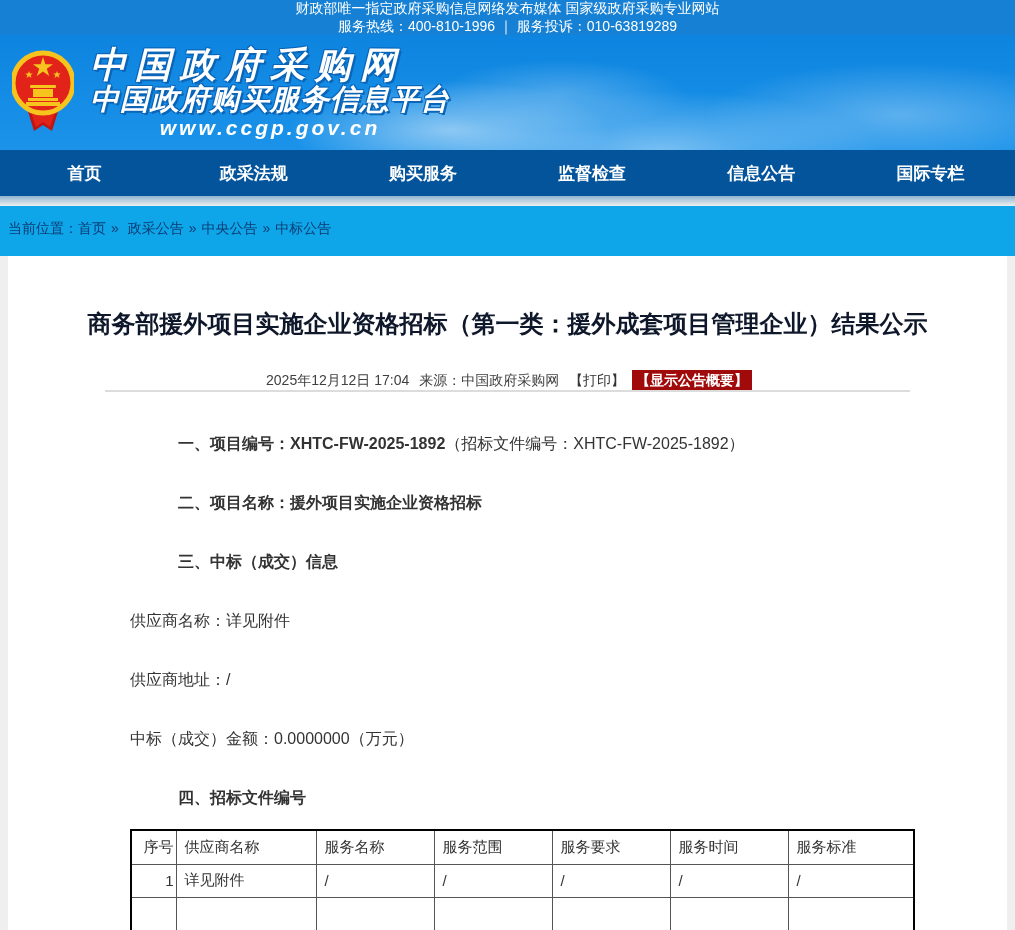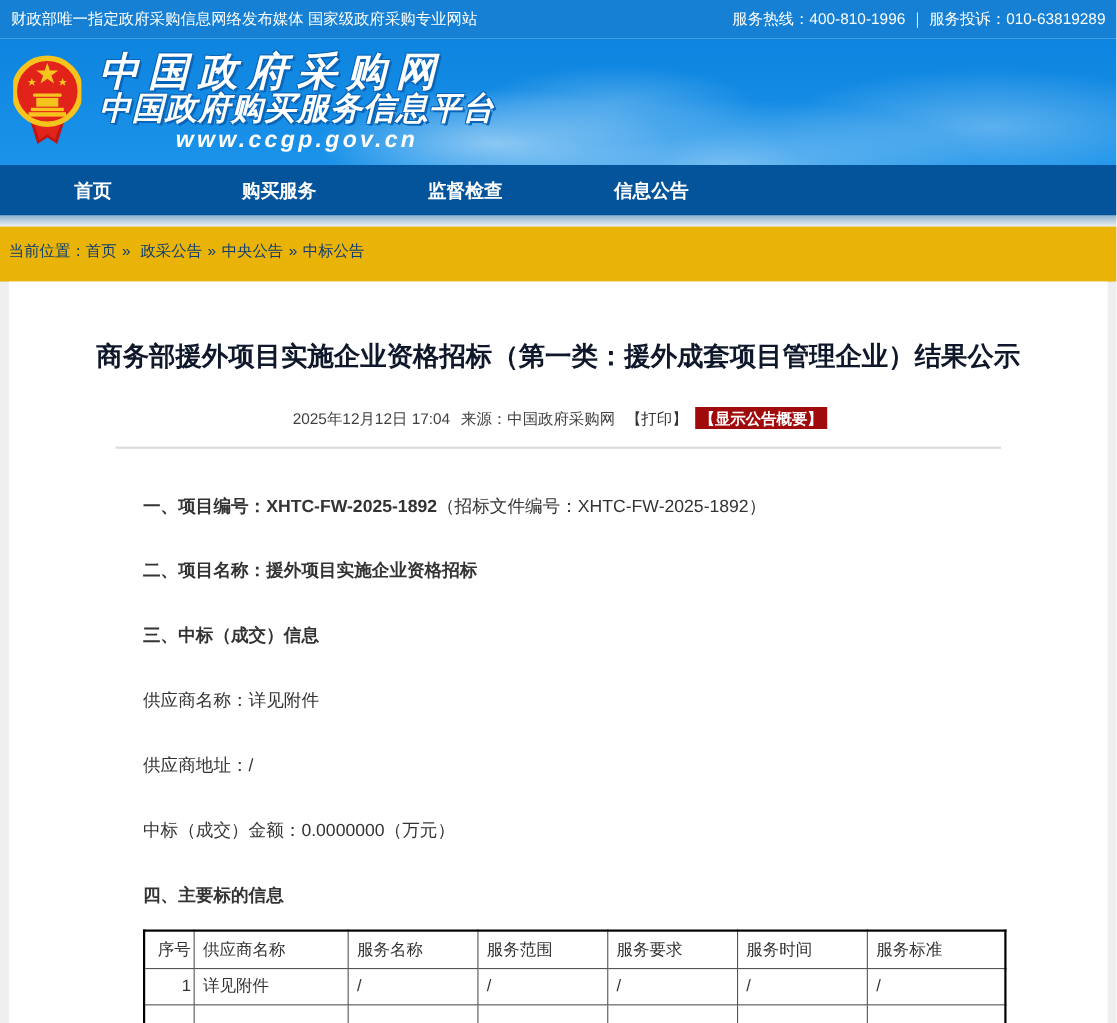--- a/index.html
+++ b/index.html
@@ -3,21 +3,21 @@
 <meta charset="utf-8">
 <style>
   * { box-sizing: border-box; margin: 0; padding: 0; }
   html,body { width: 1015px; height: 930px; overflow: hidden; }
   body { font-family: "Liberation Sans", "DejaVu Sans", sans-serif; background: #efefef; }
 
   
   .topbar {
     height: 35px; background: #1680d4; color: #fff;
     display: flex; align-items: center; justify-content: space-between;
-    padding: 0 10px; font-size: 14px;
+    padding: 0 10px; font-size: 14px; flex-direction: column;
   }
   .topbar-right { display: flex; align-items: center; gap: 4px; font-size: 14px; }
 
   
   .site-header {
     height: 115px; position: relative; display: flex; align-items: center;
     padding-left: 12px;
     background-image:
       radial-gradient(ellipse 230px 70px at 450px 95px, rgba(255,255,255,0.50), rgba(255,255,255,0) 70%),
       radial-gradient(ellipse 320px 85px at 660px 115px, rgba(255,255,255,0.40), rgba(255,255,255,0) 70%),
@@ -44,46 +44,46 @@
     height: 46px; background: #04549b; display: grid;
     grid-template-columns: repeat(6, 1fr); align-items: center;
   }
   .nav-item {
     color: #fff; font-size: 17px; font-weight: bold; text-align: center; cursor: pointer;
   }
   .nav-strip { height: 10px; background: linear-gradient(180deg, #8fb4d2, #eef0f0); }
 
   
   .breadcrumb {
-    padding: 14px 8px 18px 8px; font-size: 14px; color: #0a3c74; background: #eab308;
+    padding: 14px 8px 18px 8px; font-size: 14px; color: #0a3c74; background: #0ea5e9;
   }
   .breadcrumb a { color: #0a3c74; text-decoration: none; cursor: pointer; }
   .crumb-sep { margin: 0 5px; }
 
   
   .panel {
     background: #fff; margin: 0 8px; min-height: 677px; padding-top: 52px;
   }
   .article-title {
     text-align: center; font-size: 24px; font-weight: bold; color: #0f172a;
     padding: 0 30px; margin-bottom: 32px;
   }
   .article-meta {
-    text-align: center; font-size: 14px; color: #404040; margin-bottom: 16px;
+    text-align: center; font-size: 14px; color: #404040; 
   }
   .article-meta .piece { margin: 0 3px; }
   .print-link { color: #333; cursor: pointer; }
   .summary-badge {
     background: #a00a0a; color: #fff; font-weight: bold; padding: 2px 4px; cursor: pointer;
   }
   .article-inner { margin: 0 97px; border-top: 2px solid #dcdcdc; }
   .article-body { margin-left: 25px; color: #333; font-size: 16px; }
   .article-body p { margin-top: 38px; }
   .article-body p.first { margin-top: 42px; }
-  .b { font-weight: bold; }
+  .b { font-weight: bold; margin-left: 48px; }
 
   
   table.lots {
     border-collapse: collapse; table-layout: fixed; width: 783px;
     margin-top: 20px; border: 2px solid #000; font-size: 15px; color: #333;
   }
   table.lots th, table.lots td {
     border: 1px solid #555; text-align: left; font-weight: normal;
     padding: 6px 8px; vertical-align: middle; overflow: hidden; white-space: nowrap;
   }
@@ -121,23 +121,25 @@
   </svg>
   <div class="header-text">
     <div class="site-name">中国政府采购网</div>
     <div class="platform-name">中国政府购买服务信息平台</div>
     <div class="site-url">www.ccgp.gov.cn</div>
   </div>
 </div>
 
 <div class="mainnav">
   <div class="nav-item">首页</div>
+  <div class="nav-item">政采法规</div>
   <div class="nav-item">购买服务</div>
   <div class="nav-item">监督检查</div>
   <div class="nav-item">信息公告</div>
+  <div class="nav-item">国际专栏</div>
 </div>
 <div class="nav-strip"></div>
 
 <div class="breadcrumb">
   <span>当前位置：</span><a>首页</a><span class="crumb-sep">»</span> <a>政采公告</a><span class="crumb-sep">»</span><a>中央公告</a><span class="crumb-sep">»</span><a>中标公告</a>
 </div>
 
 <div class="panel">
   <div class="article-title">商务部援外项目实施企业资格招标（第一类：援外成套项目管理企业）结果公示</div>
 
@@ -149,21 +151,21 @@
   </div>
 
   <div class="article-inner">
     <div class="article-body">
       <p class="first"><span class="b">一、项目编号：XHTC-FW-2025-1892</span><span>（招标文件编号：XHTC-FW-2025-1892）</span></p>
       <p class="b">二、项目名称：援外项目实施企业资格招标</p>
       <p class="b">三、中标（成交）信息</p>
       <p>供应商名称：详见附件</p>
       <p>供应商地址：/</p>
       <p>中标（成交）金额：0.0000000（万元）</p>
-      <p class="b">四、主要标的信息</p>
+      <p class="b">四、招标文件编号</p>
 
       <table class="lots">
         <tbody>
             <tr class="hdr">
           <th class="c0">序号</th>
           <th class="c1">供应商名称</th>
           <th class="c2">服务名称</th>
           <th class="c3">服务范围</th>
           <th class="c4">服务要求</th>
           <th class="c5">服务时间</th>

